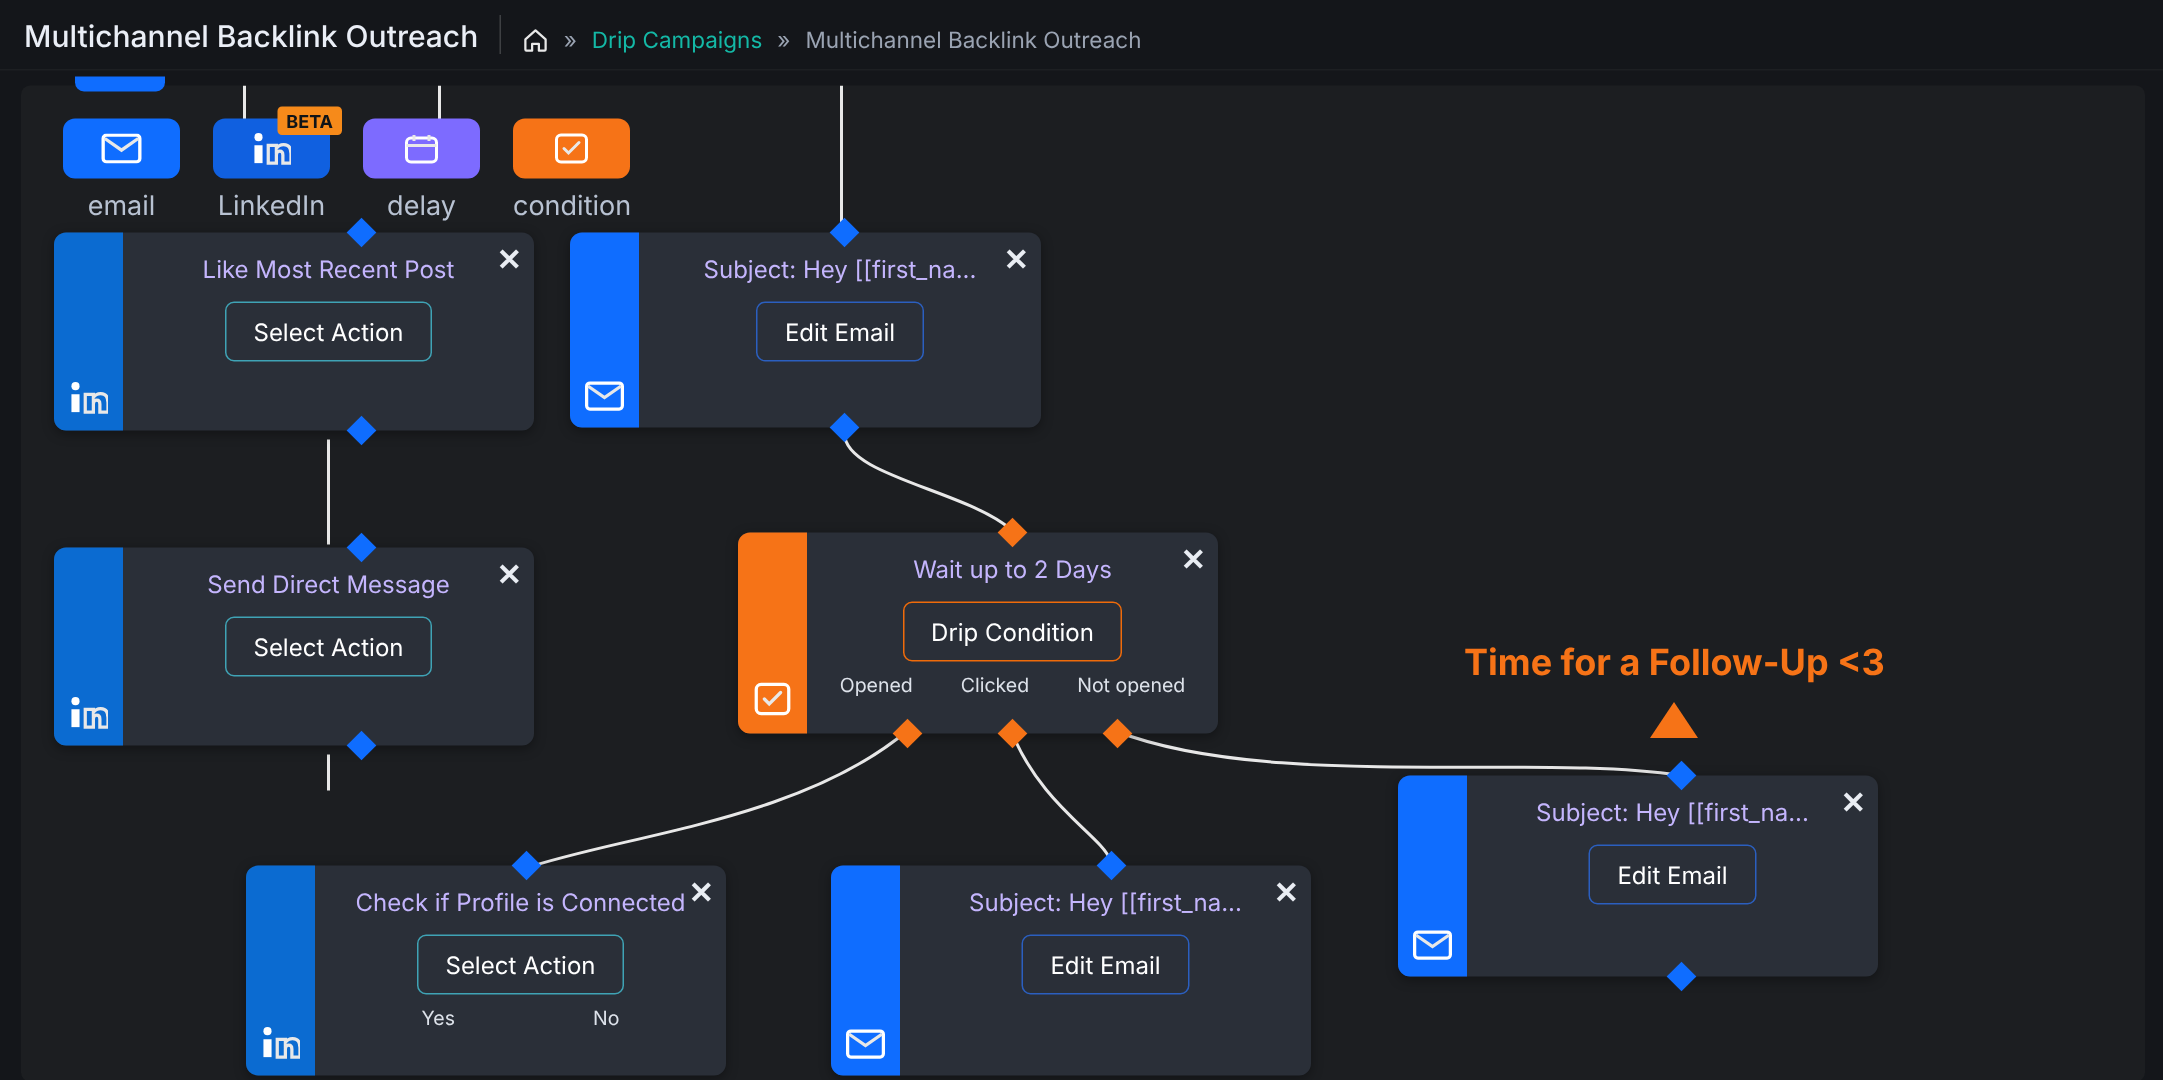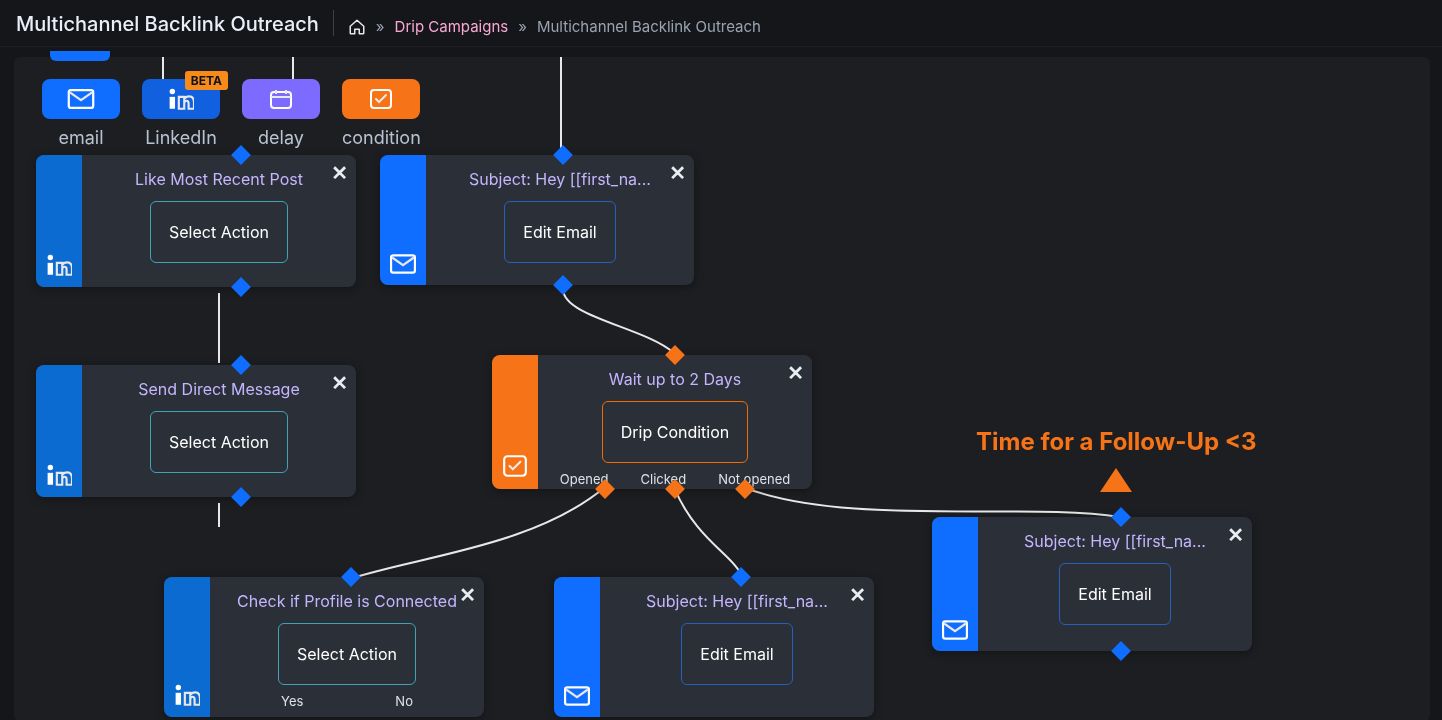--- a/index.html
+++ b/index.html
@@ -18,21 +18,21 @@
     --teal:#3fa3b5;
     --line:#e8e8e8;
   }
   *{box-sizing:border-box;font-family:Inter,system-ui,Segoe UI,Helvetica,Arial,sans-serif;}
   html,body{margin:0;padding:0;background:var(--bg-darker);color:var(--text);width:1442px;height:720px;overflow:hidden}
   .header{display:flex;align-items:flex-end;gap:14px;padding:10px 16px;background:var(--bg-darker);border-bottom:1px solid rgba(255,255,255,0.04)}
   .title{font-size:20px;font-weight:500;color:#eaeef6}
   .vsep{width:1px;height:26px;background:rgba(255,255,255,0.18)}
   .crumbs{display:flex;align-items:center;gap:10px;font-size:15px}
   .home-icon{color:#ff7a1a;display:flex;align-items:center}
-  .crumb-link{color:#f9a8d4;text-decoration:none}
+  .crumb-link{color:#14b8a6;text-decoration:none}
   .chevron{color:#9aa3b2}
   .current{color:#9aa3b2}
   .canvas-wrap{padding:10px 14px 14px 14px}
   .canvas{position:relative;width:1416px;height:664px;border-radius:6px;background:var(--bg);}
   .switch-btn{position:absolute;right:18px;top:14px;background:var(--blue);color:#fff;border:none;border-radius:6px;padding:10px 16px;font-size:16px;cursor:pointer}
 
   
   .toolbox{position:absolute;left:28px;top:22px;display:flex;gap:22px}
   .tool{display:flex;flex-direction:column;align-items:center;gap:8px}
   .tool .tile{width:78px;height:40px;border-radius:8px;display:flex;align-items:center;justify-content:center}
@@ -46,21 +46,21 @@
 
   
   .node{position:absolute;display:flex;background:var(--panel);border-radius:8px;box-shadow:0 2px 8px rgba(0,0,0,0.35)}
   .node .accent{width:46px;border-top-left-radius:8px;border-bottom-left-radius:8px;display:flex;align-items:flex-end;justify-content:center;padding:10px}
   .accent-linkedin{background:#0b6bd1}
   .accent-email{background:var(--blue)}
   .accent-orange{background:var(--orange)}
   .node .body{flex:1;padding:14px 16px;display:flex;flex-direction:column;align-items:center;gap:12px;position:relative}
   .node .close{position:absolute;right:8px;top:6px;color:#e9edf3;cursor:pointer;font-size:20px;font-weight:700}
   .node .heading{color:#c4b5fd;font-size:16px}
-  .btn{border:1px solid rgba(255,255,255,0.25);background:transparent;color:#fff;border-radius:6px;padding:20px 18px;font-size:16px;cursor:pointer}
+  .btn{border:1px solid rgba(255,255,255,0.25);background:transparent;color:#fff;border-radius:6px;padding:9px 18px;font-size:16px;cursor:pointer}
   .btn-teal{border-color:var(--teal)}
   .btn-orange{border-color:var(--orange-2)}
   .branch-labels{display:flex;gap:32px;margin-top:-4px}
   .branch-labels span{color:#dde2ea;font-size:13px}
 
   .callout{position:absolute;color:var(--orange);font-size:24px;font-weight:700}
   .callout .tri{width:0;height:0;border-left:16px solid transparent;border-right:16px solid transparent;border-bottom:24px solid var(--orange);margin:12px auto 0 auto}
 
   
   .port{position:absolute;width:14px;height:14px;transform:rotate(45deg)}

